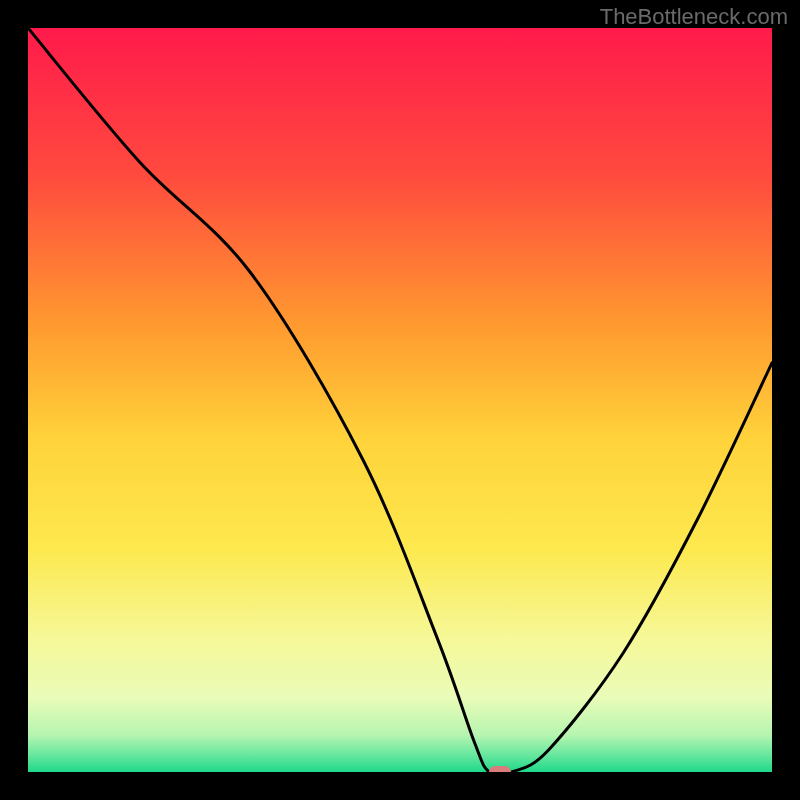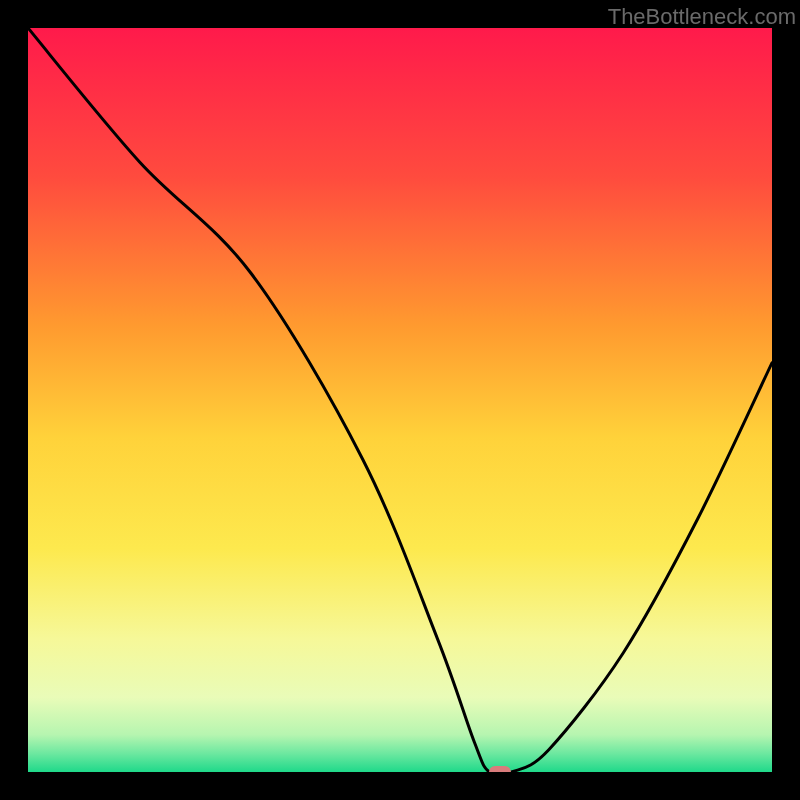--- a/index.html
+++ b/index.html
@@ -7,21 +7,21 @@
     padding: 0;
     width: 800px;
     height: 800px;
     background: #000;
     position: relative;
     font-family: Arial, sans-serif;
   }
   .watermark {
     position: absolute;
     top: 4px;
-    right: 4px;
+    right: 12px;
     color: #6a6a6a;
     font-size: 22px;
     font-weight: 500;
     z-index: 10;
   }
   .plot-area {
     position: absolute;
     left: 28px;
     top: 28px;
     width: 744px;

